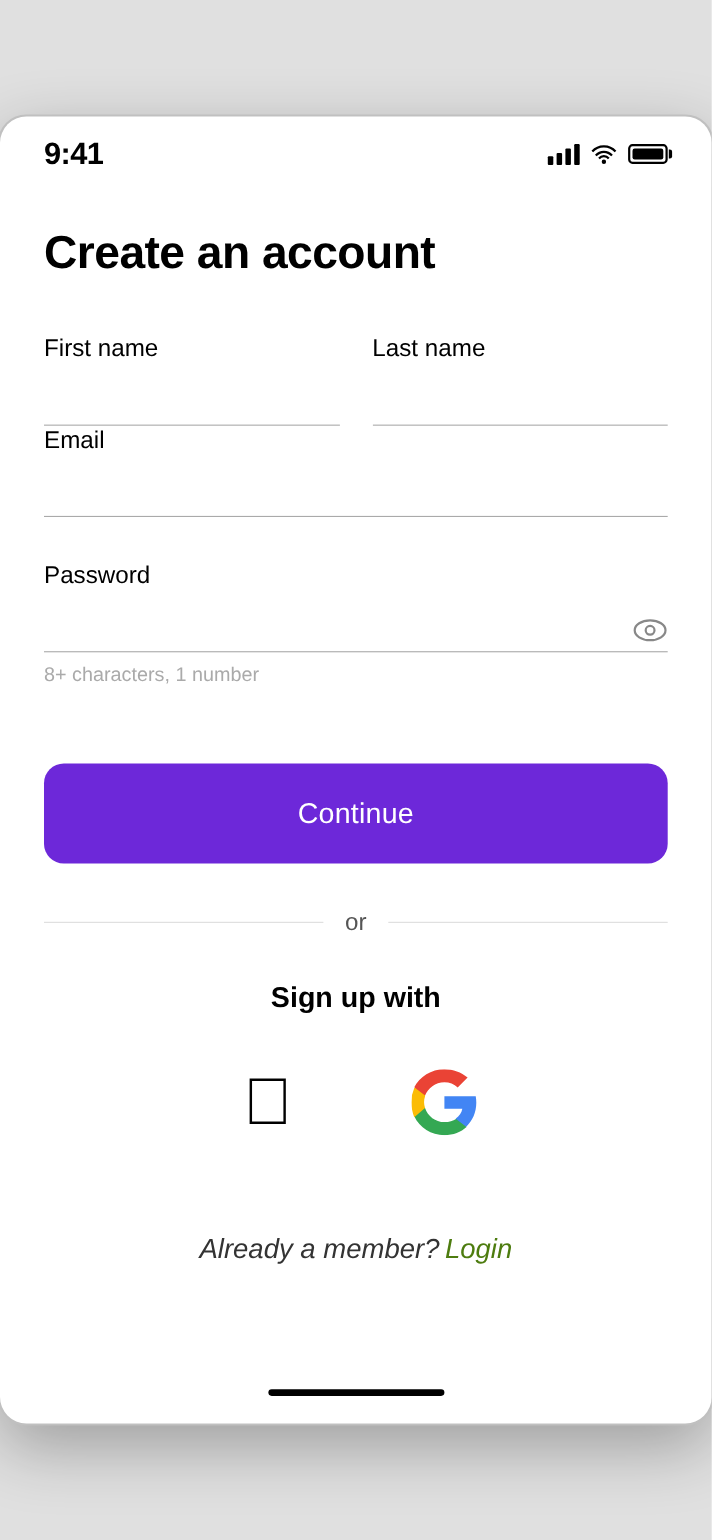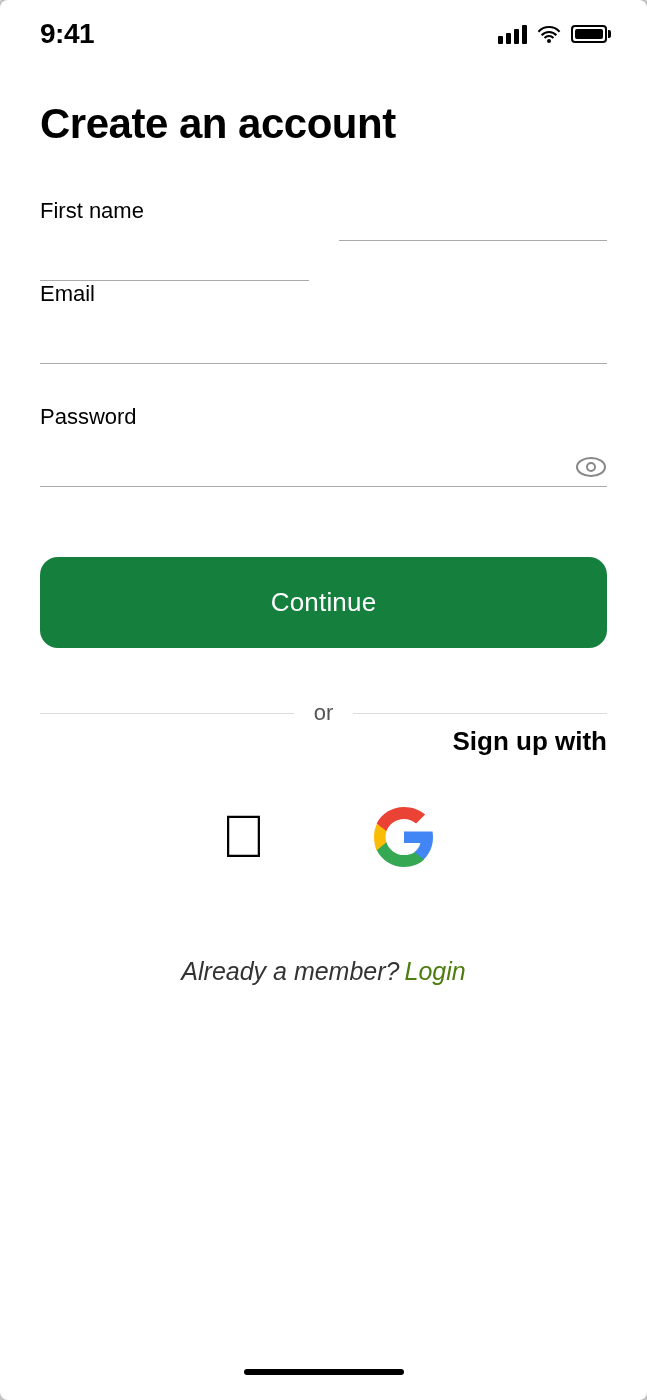--- a/index.html
+++ b/index.html
@@ -12,23 +12,23 @@
       background: #e0e0e0;
       display: flex;
       justify-content: center;
       align-items: center;
       min-height: 100vh;
       font-family: -apple-system, BlinkMacSystemFont, 'SF Pro Display', 'Helvetica Neue', sans-serif;
     }
 
     .phone-frame {
       width: 647px;
-      height: 1400px;
+      height: 1188px;
       background: #ffffff;
-      border-radius: 8px;
+      border-radius: 24px;
       box-shadow: 0 0 0 2px #c0c0c0, 0 20px 60px rgba(0,0,0,0.3);
       overflow: hidden;
       position: relative;
       display: flex;
       flex-direction: column;
     }
 
     .status-bar {
       display: flex;
       justify-content: space-between;
@@ -180,52 +180,53 @@
 
     .field-hint {
       font-size: 18px;
       color: #aaa;
       margin-top: 10px;
     }
 
     .continue-button {
       width: 100%;
       padding: 30px;
-      background: #15803d;
+      background: #6d28d9;
       color: #fff;
       border: none;
       border-radius: 18px;
       font-size: 26px;
       font-weight: 500;
       cursor: pointer;
       margin-top: 30px;
-      margin-bottom: 52px;
+      margin-bottom: 40px;
       letter-spacing: 0.2px;
     }
 
     .divider-row {
       display: flex;
       align-items: center;
       gap: 20px;
+      margin-bottom: 40px;
       text-align: right;
     }
 
     .divider-line {
       flex: 1;
       height: 1px;
       background: #ddd;
     }
 
     .divider-text {
       font-size: 22px;
       color: #555;
     }
 
     .sign-up-with {
-      text-align: right;
+      text-align: center;
       font-size: 26px;
       font-weight: 600;
       color: #000;
       margin-bottom: 40px;
     }
 
     .social-icons {
       display: flex;
       justify-content: center;
       gap: 80px;
@@ -322,20 +323,21 @@
     <div class="form-section">
 
       <div class="name-row">
         <div class="field-group">
           <label class="field-label">First name</label>
           <div class="field-input-wrapper">
             <input class="field-input" type="text" placeholder="" style="">
           </div>
         </div>
         <div class="field-group">
+          <label class="field-label">Last name</label>
           <div class="field-input-wrapper">
             <input class="field-input" type="text" placeholder="" style="">
           </div>
         </div>
       </div>
 
       <div class="field-group full-width">
         <label class="field-label">Email</label>
         <div class="field-input-wrapper">
           <input class="field-input" type="email" placeholder="" style="">
@@ -344,20 +346,21 @@
 
       <div class="field-group full-width">
         <label class="field-label">Password</label>
         <div class="field-input-wrapper">
           <input class="field-input" type="password" placeholder="" style="">
           <svg class="eye-icon" viewBox="0 0 32 24" fill="none" xmlns="http://www.w3.org/2000/svg">
             <ellipse cx="16" cy="12" rx="14" ry="9" stroke="#888" stroke-width="2" fill="none"></ellipse>
             <circle cx="16" cy="12" r="4" stroke="#888" stroke-width="2" fill="none"></circle>
           </svg>
         </div>
+        <span class="field-hint">8+ characters, 1 number</span>
       </div>
     </div>
 
     <button class="continue-button">Continue</button>
 
     <div class="divider-row">
       <div class="divider-line"></div>
       <span class="divider-text">or</span>
       <div class="divider-line"></div>
     </div>

